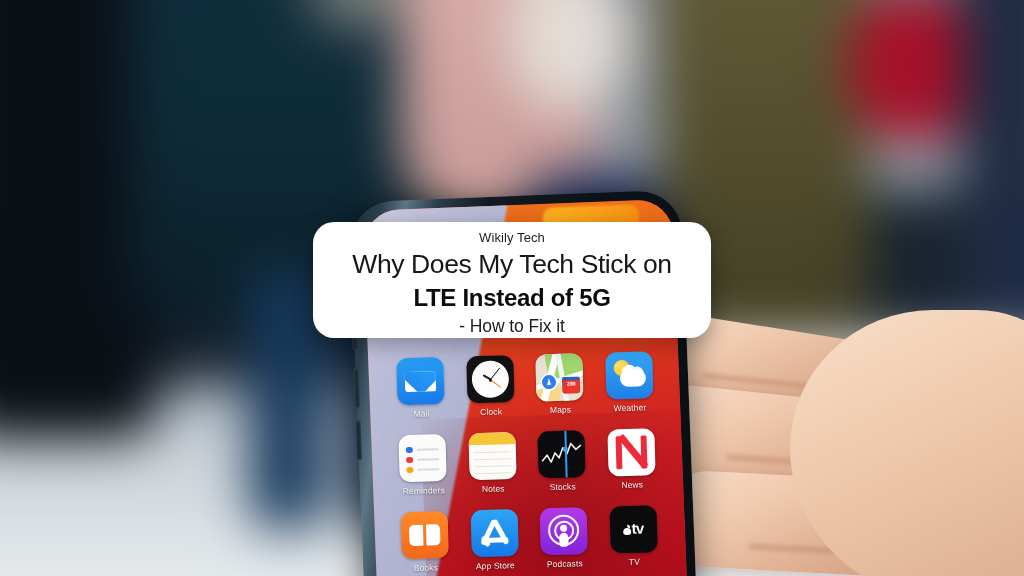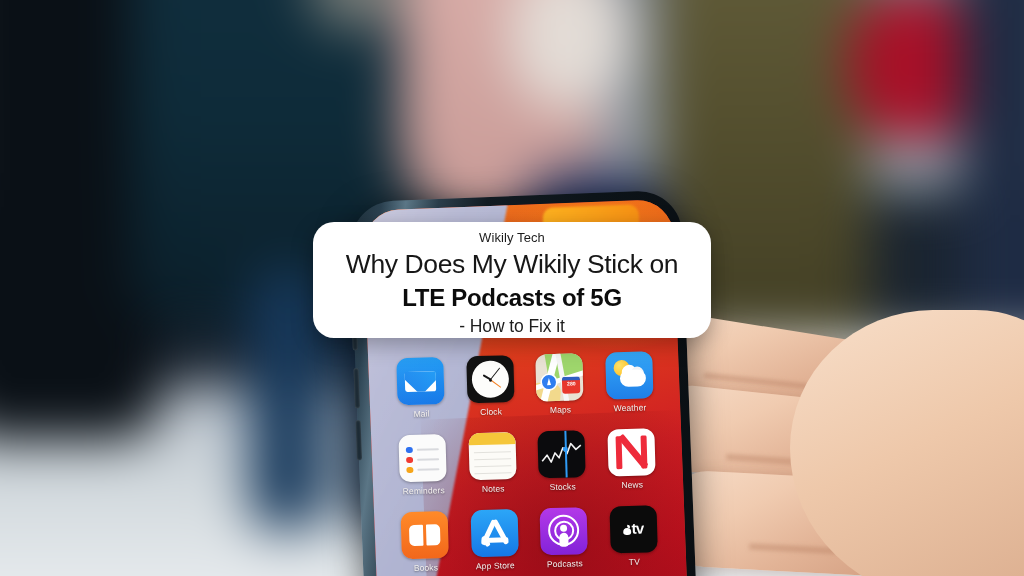--- a/index.html
+++ b/index.html
@@ -440,18 +440,18 @@
           <div class="label">TV</div>
         </div>
 
       </div>
       <div class="screen-gloss"></div>
     </div>
   </div>
 
   <div class="card">
     <div class="brand">Wikily Tech</div>
-    <div class="t-line1">Why Does My Wikily Stick on</div>
-    <div class="t-line2">LTE Podcasts of 5G</div>
+    <div class="t-line1">Why Does My Tech Stick on</div>
+    <div class="t-line2">LTE Instead of 5G</div>
     <div class="t-line3">- How to Fix it</div>
   </div>
 
 </div>
 
 </body></html>

